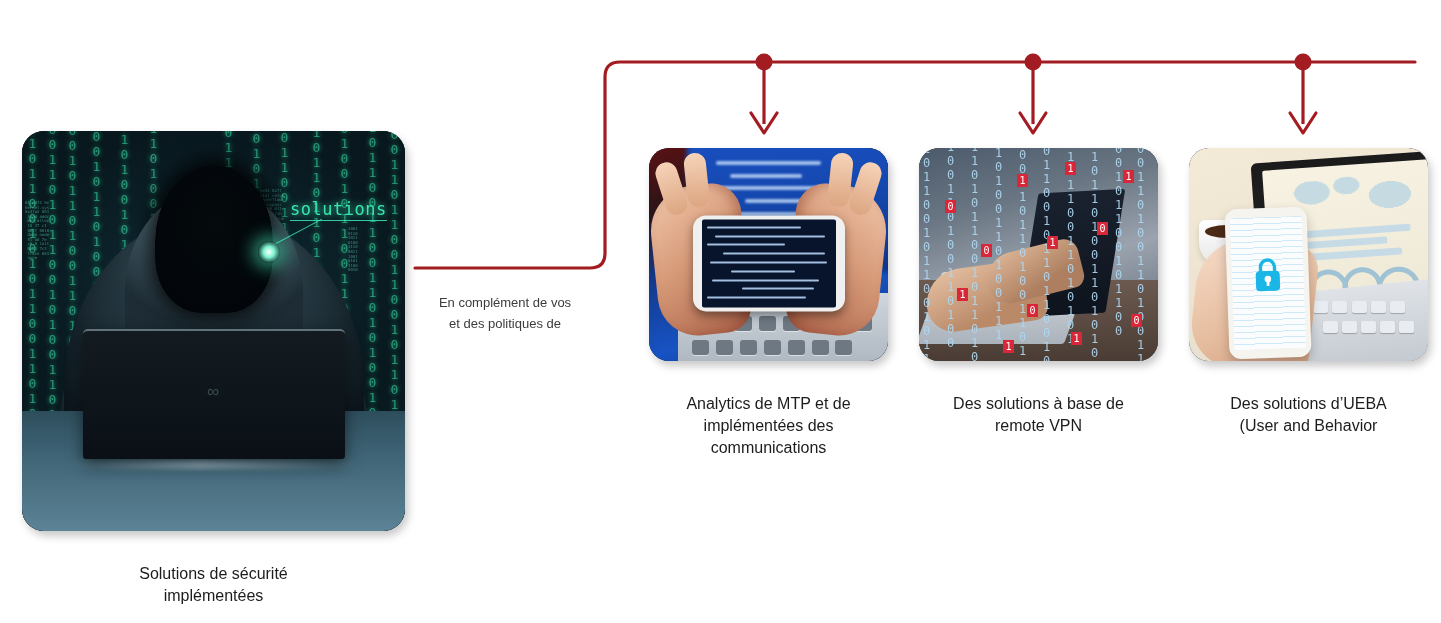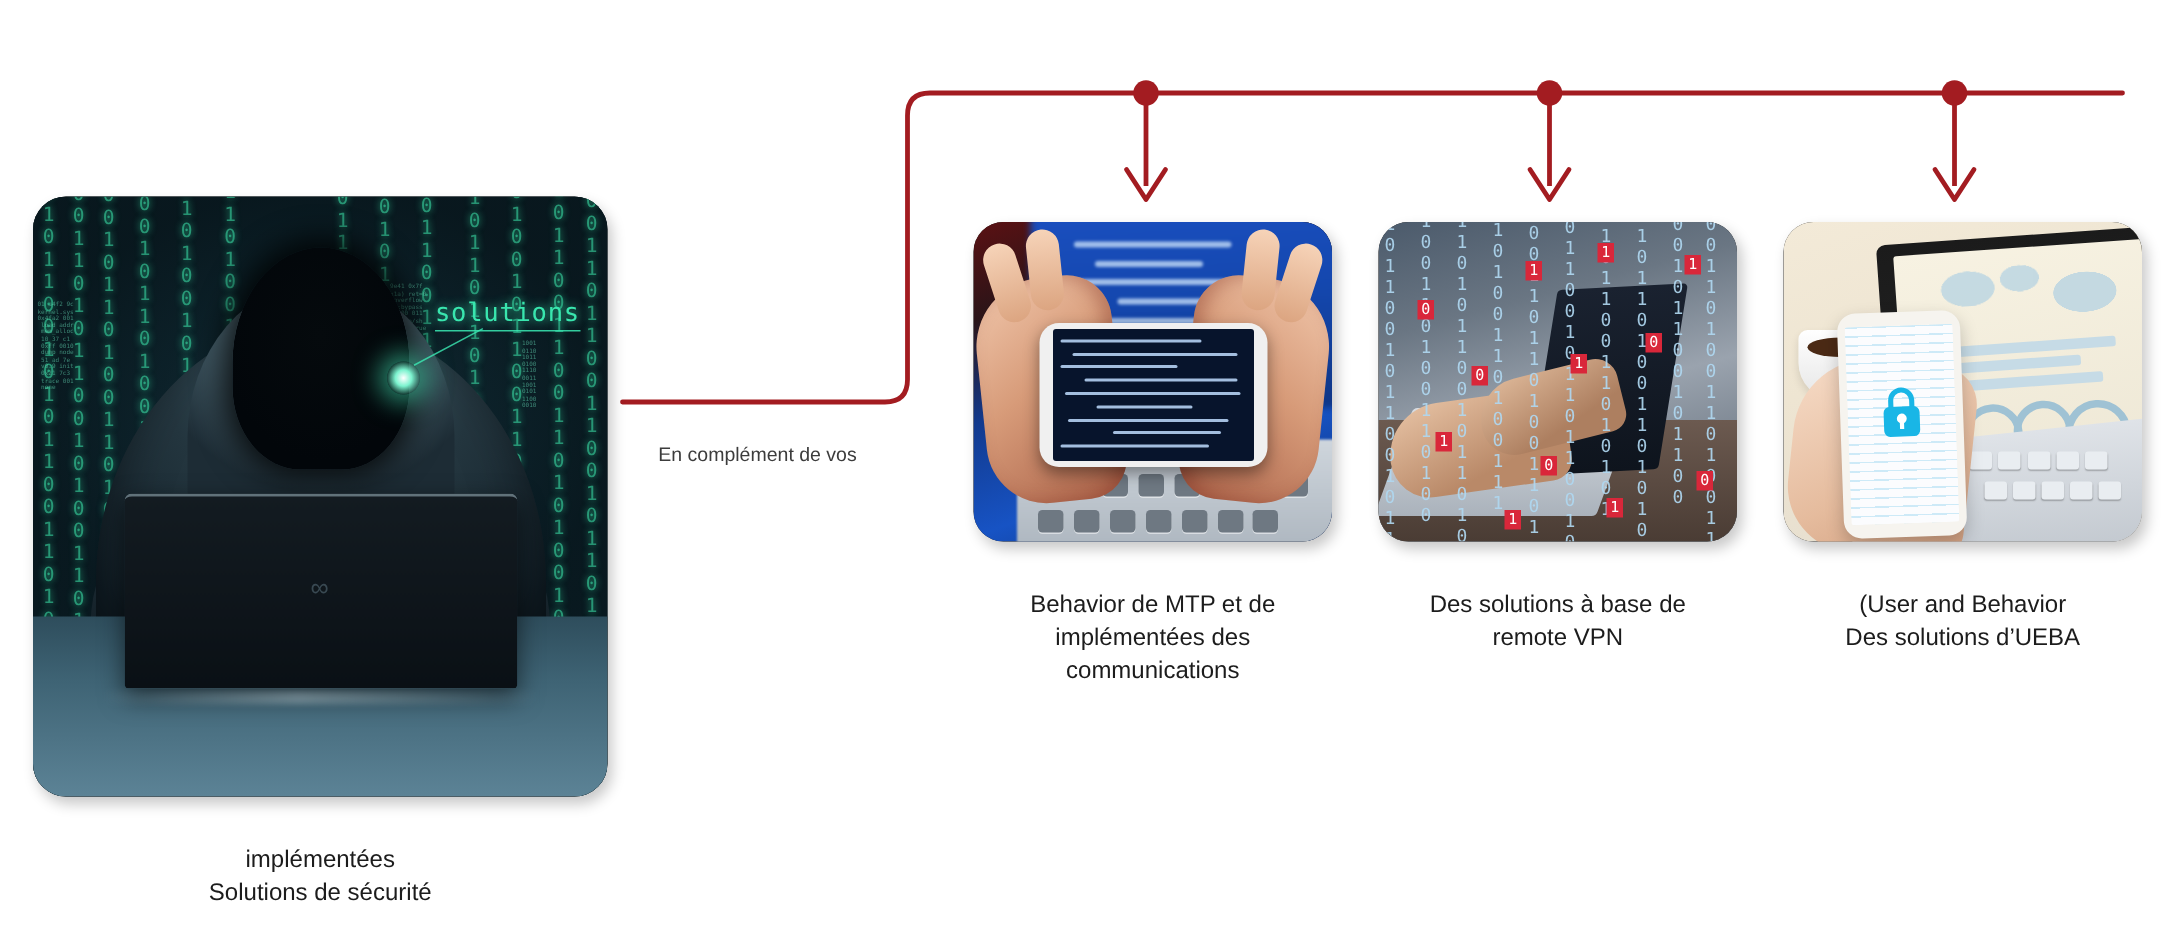--- a/index.html
+++ b/index.html
@@ -731,26 +731,27 @@
         <span class="logo-inf">∞</span>
       </div>
 
       <div class="pwd-dot" style="left:236px; top:110px;"></div>
       <div class="pwd-leader" style="left:254px; top:112px; width:52px; transform:rotate(-28deg);"></div>
       <div class="pwd-label" style="left:268px; top:68px;">solutions</div>
     </div>
   </div>
 
   <div class="caption" style="left:22px; top:563px; width:383px;">
+    <div>Solutions de sécurité</div>
     <div>implémentées</div>
-    <div>Solutions de sécurité</div>
   </div>
 
   <div class="note" style="left:418px; top:292px; width:174px;">
     <div>En complément de vos</div>
+    <div>et des politiques de</div>
   </div>
 
   <div class="card small" style="left:649px; top:148px; width:239px; height:213px;">
     <div class="photo">
       <div class="p1-bg"></div>
       <div class="p1-screen"></div>
       <div class="p1-line" style="left:28%; top:6%;  width:44%;"></div>
       <div class="p1-line" style="left:34%; top:12%; width:30%;"></div>
       <div class="p1-line" style="left:26%; top:18%; width:52%;"></div>
       <div class="p1-line" style="left:40%; top:24%; width:26%;"></div>
@@ -790,21 +791,21 @@
           <div class="p1-code" style="left:22%; top:58%; width:48%;"></div>
           <div class="p1-code" style="left:8%;  top:68%; width:80%;"></div>
           <div class="p1-code" style="left:30%; top:78%; width:54%;"></div>
           <div class="p1-code" style="left:4%;  top:88%; width:74%;"></div>
         </div>
       </div>
     </div>
   </div>
 
   <div class="caption" style="left:645px; top:393px; width:247px;">
-    <div>Behavior de MTP et de</div>
+    <div>Analytics de MTP et de</div>
     <div>implémentées des</div>
     <div>communications</div>
   </div>
 
   <div class="card small" style="left:919px; top:148px; width:239px; height:213px;">
     <div class="photo">
       <div class="p2-bg"></div>
       <div class="p2-desk"></div>
       <div class="p2-laptop"></div>
       <div class="p2-screen"></div>
@@ -1028,17 +1029,17 @@
             <rect x="5" y="16" width="24" height="20" rx="4" fill="#19b6e6"></rect>
             <circle cx="17" cy="24" r="3.3" fill="#ffffff"></circle>
             <rect x="15.6" y="24" width="2.8" height="7" fill="#ffffff"></rect>
           </svg>
         </div>
       </div>
     </div>
   </div>
 
   <div class="caption" style="left:1185px; top:393px; width:247px;">
+    <div>Des solutions d’UEBA</div>
     <div>(User and Behavior</div>
-    <div>Des solutions d’UEBA</div>
   </div>
 
 </div>
 
 </body></html>

